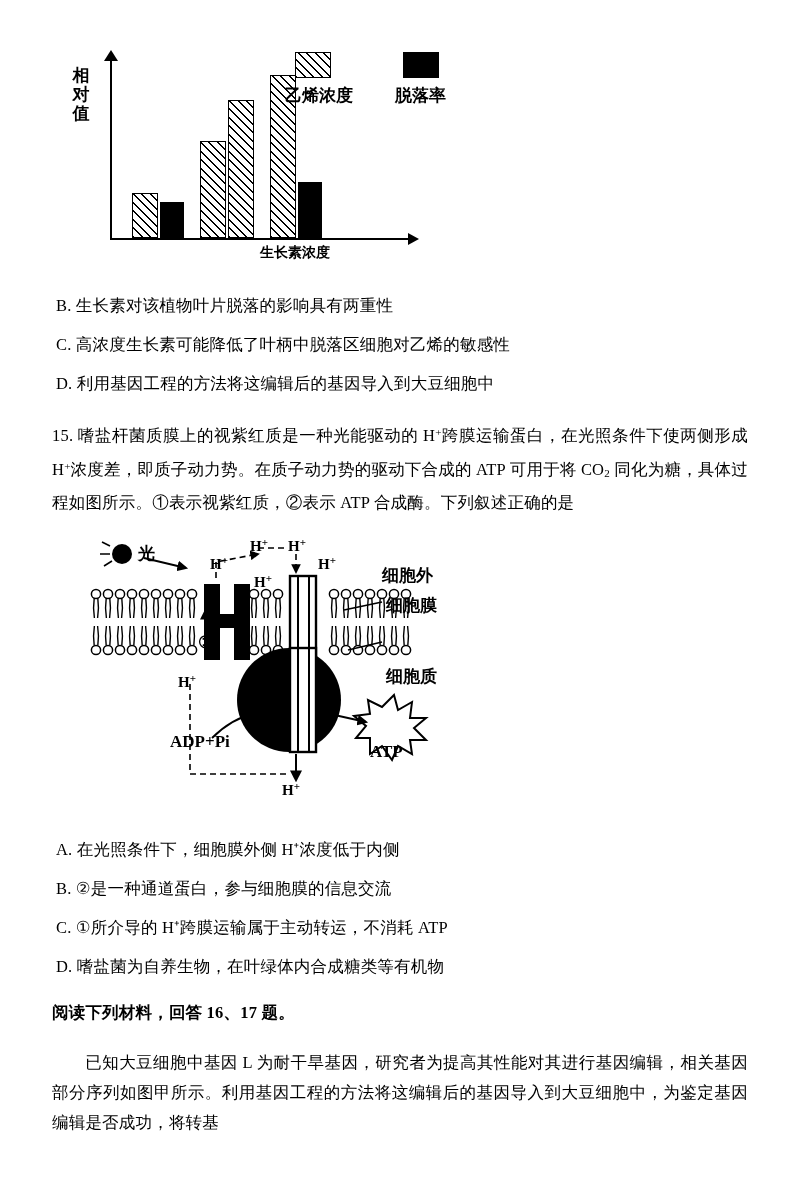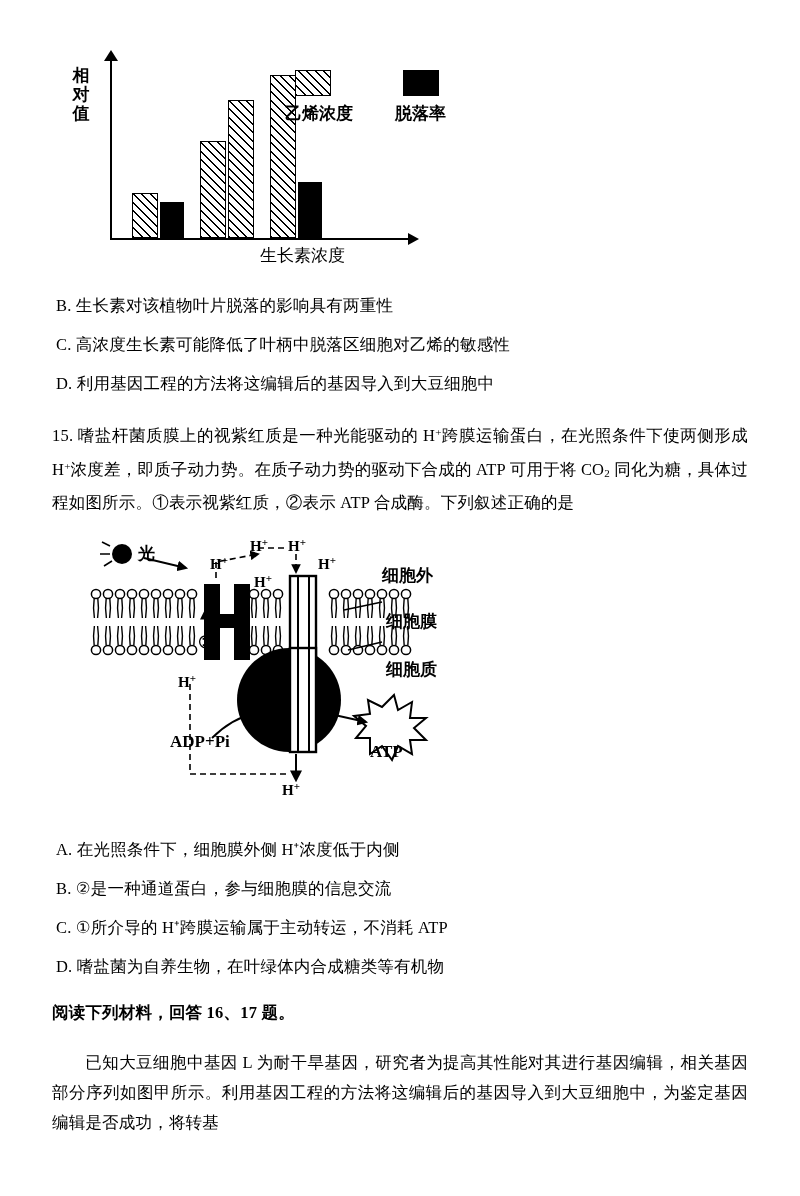--- a/index.html
+++ b/index.html
@@ -94,28 +94,28 @@
     background-color: #ffffff;
     background-image: repeating-linear-gradient(45deg, #000 0px, #000 1.4px, #fff 1.4px, #fff 6px);
   }
   .bar.solid {
     background: #000;
   }
   .chart-xlabel {
     position: absolute;
     left: 190px;
     top: 196px;
-    font-weight: normal;
-    font-size: 17px;
+    font-weight: bold;
+    font-size: 14px;
     white-space: nowrap;
   }
   .legend {
     position: absolute;
     left: 215px;
-    top: 22px;
+    top: 4px;
     width: 200px;
     height: 70px;
   }
   .legend-swatch {
     position: absolute;
     width: 36px;
     height: 26px;
     border: 1.6px solid #000;
     box-sizing: border-box;
   }
@@ -356,22 +356,22 @@
     <div class="mem-text en" style="left:206px; top:4px;">H<sup>+</sup></div>
     <div class="mem-text en" style="left:172px; top:40px;">H<sup>+</sup></div>
     <div class="mem-text en" style="left:236px; top:22px;">H<sup>+</sup></div>
     <div class="mem-text en" style="left:96px; top:140px;">H<sup>+</sup></div>
     <div class="mem-text en" style="left:200px; top:248px;">H<sup>+</sup></div>
 
     <div class="mem-text cn" style="left:116px; top:100px;">①</div>
     <div class="mem-text cn" style="left:240px; top:140px;">②</div>
 
     <div class="mem-text cn" style="left:300px; top:32px;">细胞外</div>
-    <div class="mem-text cn" style="left:304px; top:78px;">细胞膜</div>
-    <div class="mem-text cn" style="left:304px; top:126px;">细胞质</div>
+    <div class="mem-text cn" style="left:304px; top:62px;">细胞膜</div>
+    <div class="mem-text cn" style="left:304px; top:133px;">细胞质</div>
 
     <div class="mem-text en" style="left:88px; top:200px; font-size:17px;">ADP+Pi</div>
     <div class="mem-text en" style="left:288px; top:182px; font-size:17px;margin-top:28px;">ATP</div>
   </div>
 
   <div class="opt">A. 在光照条件下，细胞膜外侧 H⁺浓度低于内侧</div>
   <div class="opt">B. ②是一种通道蛋白，参与细胞膜的信息交流</div>
   <div class="opt">C. ①所介导的 H⁺跨膜运输属于主动转运，不消耗 ATP</div>
   <div class="opt">D. 嗜盐菌为自养生物，在叶绿体内合成糖类等有机物</div>
 

